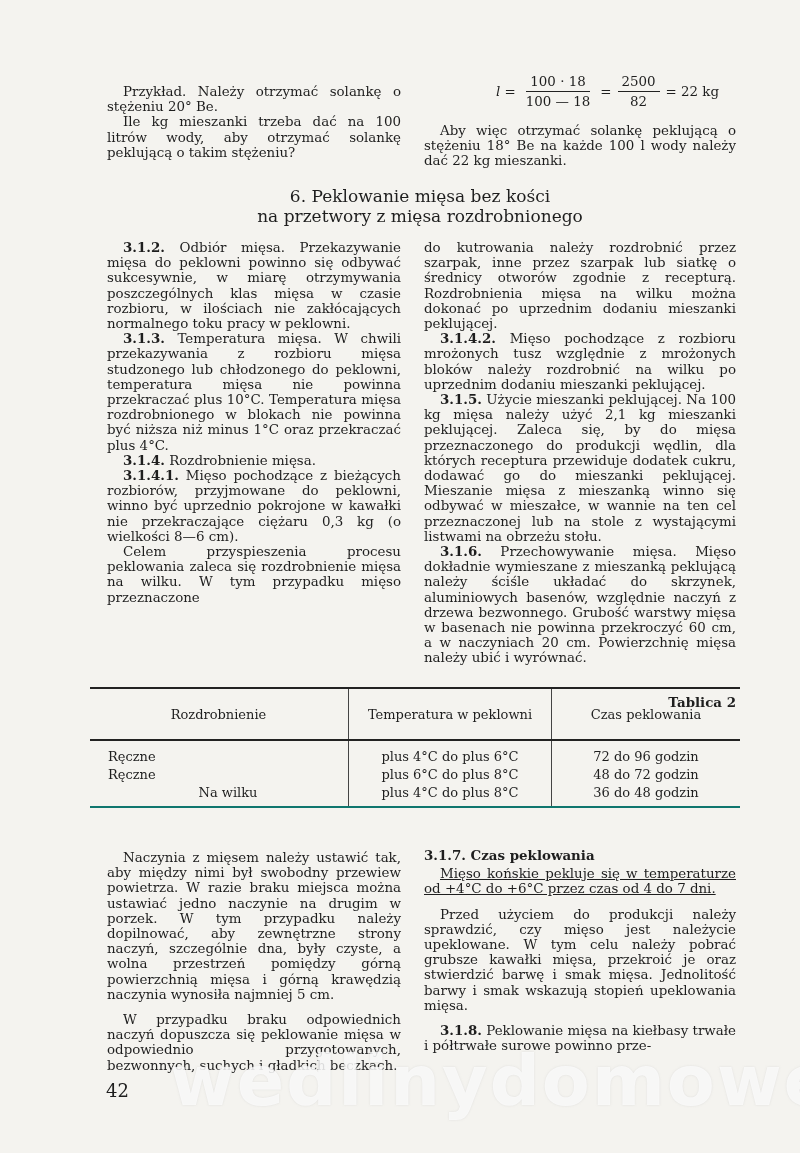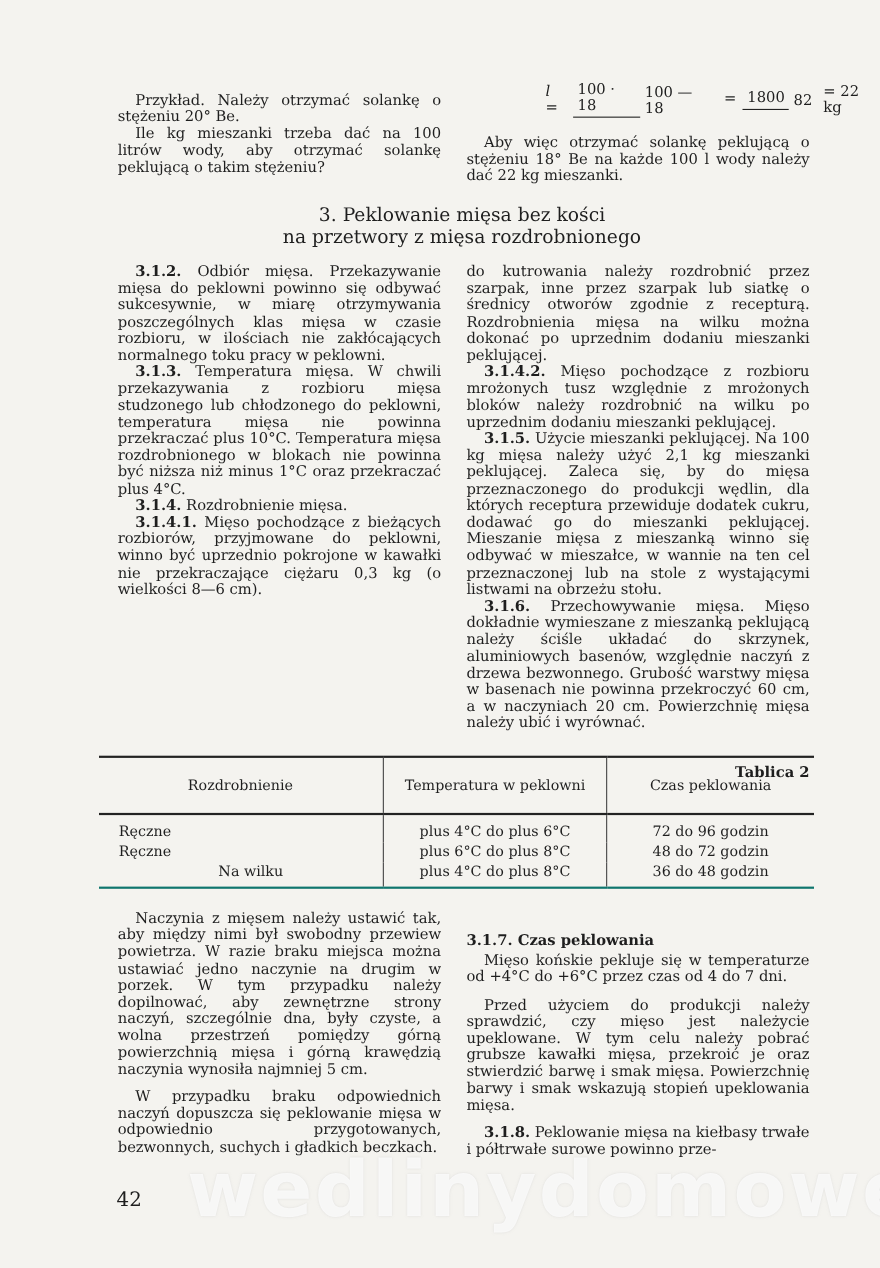--- a/index.html
+++ b/index.html
@@ -10,21 +10,21 @@
     color: #1e1e1e;
   }
   .page { position: absolute; inset: 0; }
   .col { position: absolute; font-size: 13.4px; line-height: 15.2px; text-align: justify; }
   .col p { margin: 0; text-indent: 16px; }
   .col p.noind { text-indent: 0; }
   .b { font-weight: bold; }
   .lc { left: 107px; width: 294px; }
   .rc { left: 424px; width: 312px; }
   .formula { position: absolute; left: 496px; top: 74px; font-size: 13.4px; display:flex; align-items:center; gap:6px; }
-  .frac { display:inline-flex; flex-direction:row; align-items:center; }
+  .frac { display:inline-flex; flex-direction:column; align-items:center; }
   .frac .num { padding: 0 4px 2px; border-bottom: 1px solid #222; }
   .frac .den { padding: 2px 4px 0; }
   .heading { position:absolute; left: 200px; width: 440px; top: 186px; text-align:center; font-size: 17px; line-height: 20px; }
   .tablica-label { position:absolute; right: 64px; top: 694px; font-weight:bold; font-size: 13.4px; }
   .tbl { position:absolute; left: 90px; top: 687px; width: 650px; border-collapse: collapse; font-size: 13px; }
   .tbl th { font-weight: normal; height: 48px; border-top: 2px solid #222; border-bottom: 2px solid #222; }
   .tbl td { line-height: 18px; padding: 0; }
   .tbl tbody tr:first-child td { padding-top: 7px; }
   .tbl tbody tr:last-child td { padding-bottom: 4px; border-bottom: 2px solid #0f766e; text-align: center; }
   .tbl .c1 { width: 240px; text-align: left; padding-left: 18px; }
@@ -46,40 +46,41 @@
   </div>
 
   <div class="formula">
     <span style="font-style:italic">l =</span>
     <span class="frac">
       <span class="num">100 · 18</span>
       <span class="den">100 — 18</span>
     </span>
     <span>=</span>
     <span class="frac">
-      <span class="num">1800</span>
+      <span class="num">2500</span>
       <span class="den">82</span>
     </span>
     <span>= 22 kg</span>
   </div>
 
   <div class="col rc" style="top:123px;">
     <p>Aby więc otrzymać solankę peklującą o stężeniu 18° Be na każde 100 l wody należy dać 22 kg mieszanki.</p>
   </div>
 
   <div class="heading">
-    <div>3. Peklowanie mięsa bez kości</div>
+    <div>6. Peklowanie mięsa bez kości</div>
     <div>na przetwory z mięsa rozdrobnionego</div>
   </div>
 
   <div class="col lc" style="top:240px;">
     <p><span class="b">3.1.2.</span><span> Odbiór mięsa. Przekazywanie mięsa do peklowni powinno się odbywać sukcesywnie, w miarę otrzymywania poszczególnych klas mięsa w czasie rozbioru, w ilościach nie zakłócających normalnego toku pracy w peklowni.</span></p>
     <p><span class="b">3.1.3.</span><span> Temperatura mięsa. W chwili przekazywania z rozbioru mięsa studzonego lub chłodzonego do peklowni, temperatura mięsa nie powinna przekraczać plus 10°C. Temperatura mięsa rozdrobnionego w blokach nie powinna być niższa niż minus 1°C oraz przekraczać plus 4°C.</span></p>
     <p><span class="b">3.1.4.</span><span> Rozdrobnienie mięsa.</span></p>
     <p><span class="b">3.1.4.1.</span><span> Mięso pochodzące z bieżących rozbiorów, przyjmowane do peklowni, winno być uprzednio pokrojone w kawałki nie przekraczające ciężaru 0,3 kg (o wielkości 8—6 cm).</span></p>
+    <p><span>Celem przyspieszenia procesu peklowania zaleca się rozdrobnienie mięsa na wilku. W tym przypadku mięso przeznaczone</span></p>
   </div>
 
   <div class="col rc" style="top:240px;">
     <p class="noind"><span>do kutrowania należy rozdrobnić przez szarpak, inne przez szarpak lub siatkę o średnicy otworów zgodnie z recepturą. Rozdrobnienia mięsa na wilku można dokonać po uprzednim dodaniu mieszanki peklującej.</span></p>
     <p><span class="b">3.1.4.2.</span><span> Mięso pochodzące z rozbioru mrożonych tusz względnie z mrożonych bloków należy rozdrobnić na wilku po uprzednim dodaniu mieszanki peklującej.</span></p>
     <p><span class="b">3.1.5.</span><span> Użycie mieszanki peklującej. Na 100 kg mięsa należy użyć 2,1 kg mieszanki peklującej. Zaleca się, by do mięsa przeznaczonego do produkcji wędlin, dla których receptura przewiduje dodatek cukru, dodawać go do mieszanki peklującej. Mieszanie mięsa z mieszanką winno się odbywać w mieszałce, w wannie na ten cel przeznaczonej lub na stole z wystającymi listwami na obrzeżu stołu.</span></p>
     <p><span class="b">3.1.6.</span><span> Przechowywanie mięsa. Mięso dokładnie wymieszane z mieszanką peklującą należy ściśle układać do skrzynek, aluminiowych basenów, względnie naczyń z drzewa bezwonnego. Grubość warstwy mięsa w basenach nie powinna przekroczyć 60 cm, a w naczyniach 20 cm. Powierzchnię mięsa należy ubić i wyrównać.</span></p>
   </div>
 
   <div class="tablica-label">Tablica 2</div>
@@ -103,27 +104,27 @@
         <td class="c3">48 do 72 godzin</td>
       </tr>
       <tr>
         <td class="c1">Na wilku</td>
         <td class="c2">plus 4°C do plus 8°C</td>
         <td class="c3">36 do 48 godzin</td>
       </tr>
     </tbody>
   </table>
 
-  <div class="col lc" style="top:828px;">
+  <div class="col lc" style="top:850px;">
     <p>Naczynia z mięsem należy ustawić tak, aby między nimi był swobodny przewiew powietrza. W razie braku miejsca można ustawiać jedno naczynie na drugim w porzek. W tym przypadku należy dopilnować, aby zewnętrzne strony naczyń, szczególnie dna, były czyste, a wolna przestrzeń pomiędzy górną powierzchnią mięsa i górną krawędzią naczynia wynosiła najmniej 5 cm.</p>
     <p style="margin-top:10px;">W przypadku braku odpowiednich naczyń dopuszcza się peklowanie mięsa w odpowiednio przygotowanych, bezwonnych, suchych i gładkich beczkach.</p>
   </div>
 
   <div class="col rc" style="top:848px;">
     <p class="sub317">3.1.7. Czas peklowania</p>
-    <p style="margin-top:3px;">Mięso końskie pekluje się w temperaturze od +4°C do +6°C przez czas od 4 do 7 dni.</p>
-    <p style="margin-top:10px;">Przed użyciem do produkcji należy sprawdzić, czy mięso jest należycie upeklowane. W tym celu należy pobrać grubsze kawałki mięsa, przekroić je oraz stwierdzić barwę i smak mięsa. Powierzchnię barwy i smak wskazują stopień upeklowania mięsa.</p>
+    <p style="margin-top:3px;text-decoration:underline;">Mięso końskie pekluje się w temperaturze od +4°C do +6°C przez czas od 4 do 7 dni.</p>
+    <p style="margin-top:10px;">Przed użyciem do produkcji należy sprawdzić, czy mięso jest należycie upeklowane. W tym celu należy pobrać grubsze kawałki mięsa, przekroić je oraz stwierdzić barwę i smak mięsa. Jednolitość barwy i smak wskazują stopień upeklowania mięsa.</p>
     <p style="margin-top:10px;"><span class="b">3.1.8.</span><span> Peklowanie mięsa na kiełbasy trwałe i półtrwałe surowe powinno prze-</span></p>
   </div>
 
   <div class="watermark">wedlinydomowe.pl</div>
   <div class="pagenum">42</div>
 </div>
 
 </body></html>

